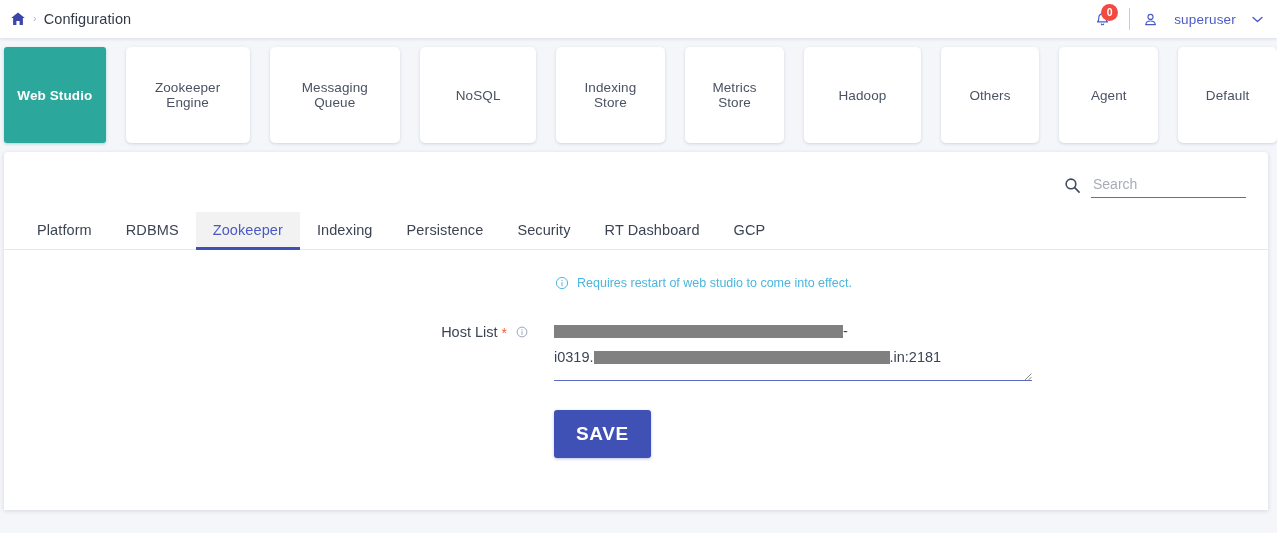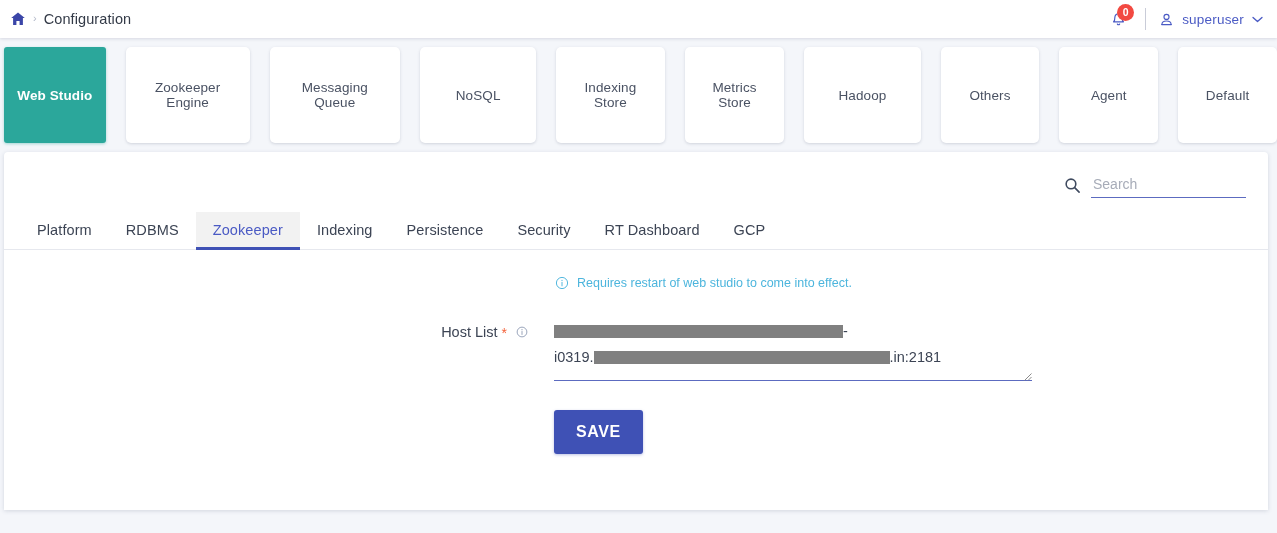--- a/index.html
+++ b/index.html
@@ -85,21 +85,21 @@
   }
   .vdivider {
     width: 1px;
     height: 22px;
     background: #c9ccd8;
     margin: 0 13px 0 12px;
   }
   .user-menu {
     display: flex;
     align-items: center;
-    gap: 8px;
+    gap: 16px;
     color: #4a5ac4;
     font-size: 13.5px;
   }
   .user-menu .uname { letter-spacing: 0.2px; }
   .chev-d { font-size: 10px; color: #4a5ac4; padding-top: 1px; }
 
   
   .card-strip {
     display: flex;
     gap: 20px;
@@ -278,21 +278,21 @@
     pointer-events: none;
   }
 
   .btn-row { margin: 29px 0 0 551px; }
   .save-btn {
     background: #3f51b5;
     color: #ffffff;
     border: none;
     border-radius: 3px;
     font-family: "Liberation Sans", sans-serif;
-    font-size: 16px;
+    font-size: 19px;
     font-weight: bold;
     letter-spacing: 0.6px;
     padding: 13px 22px;
     cursor: pointer;
     box-shadow: 0 1px 3px rgba(63,81,181,0.35);
   }
 </style>
 </head>
 <body>
 

